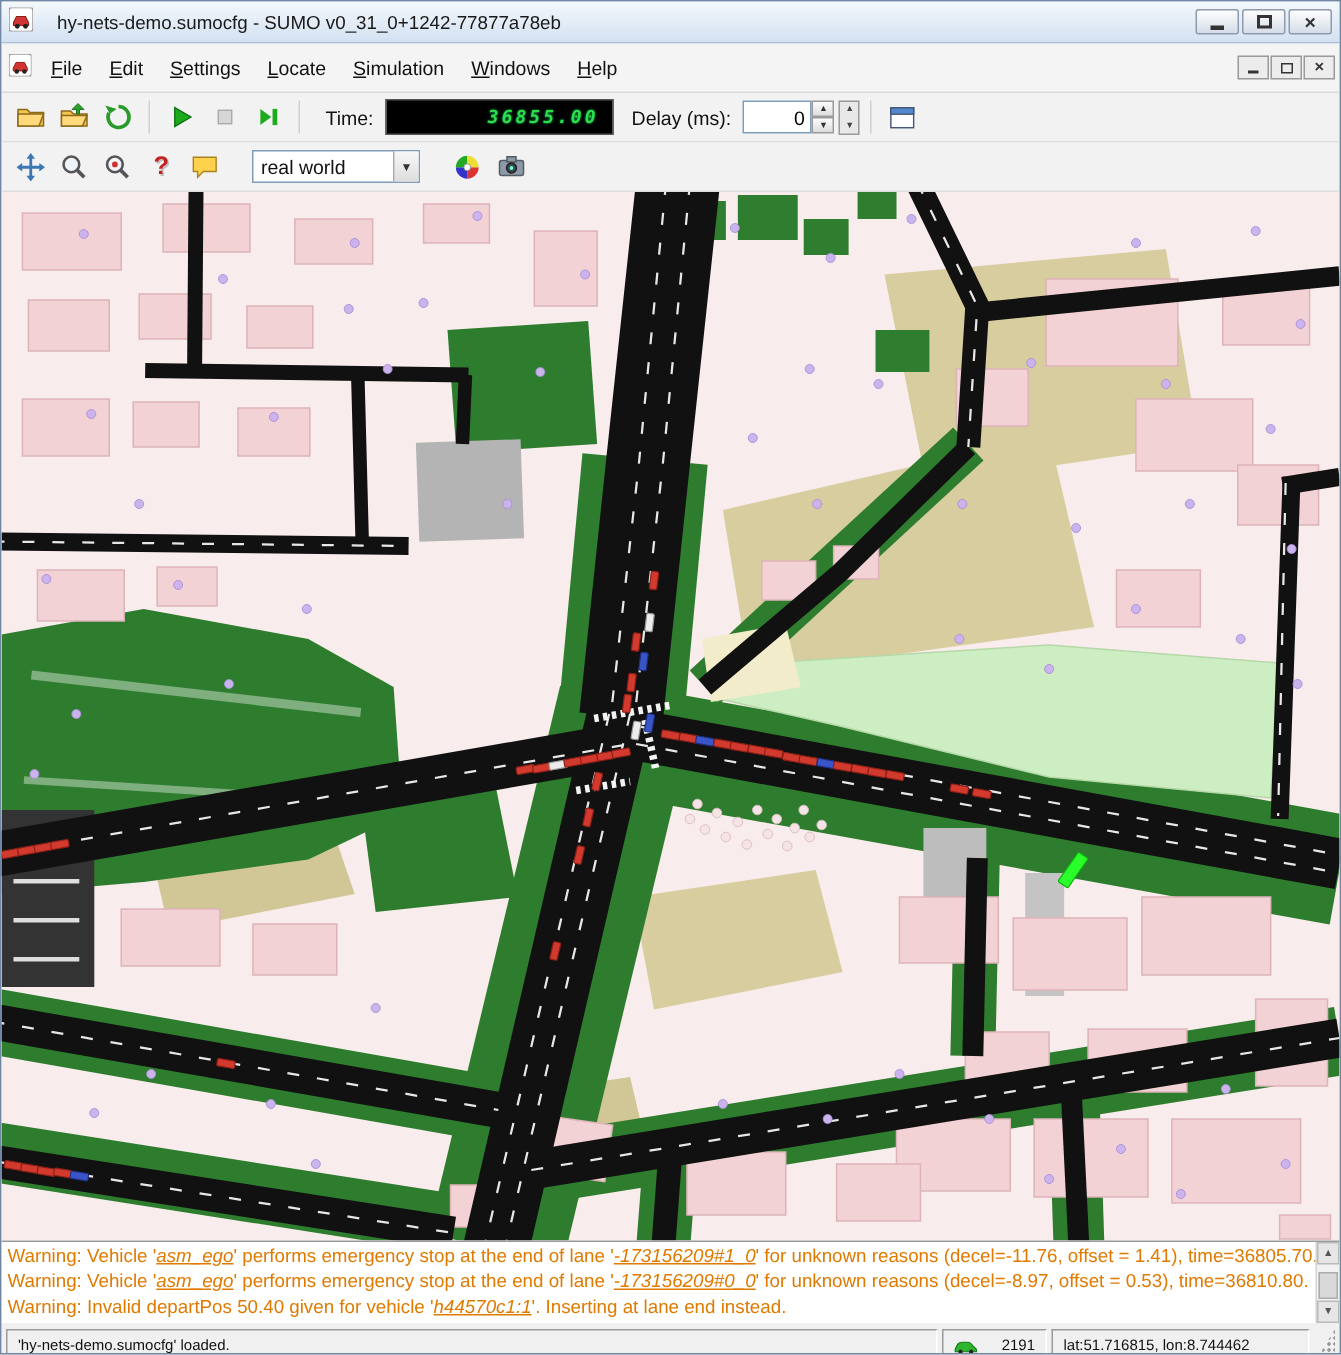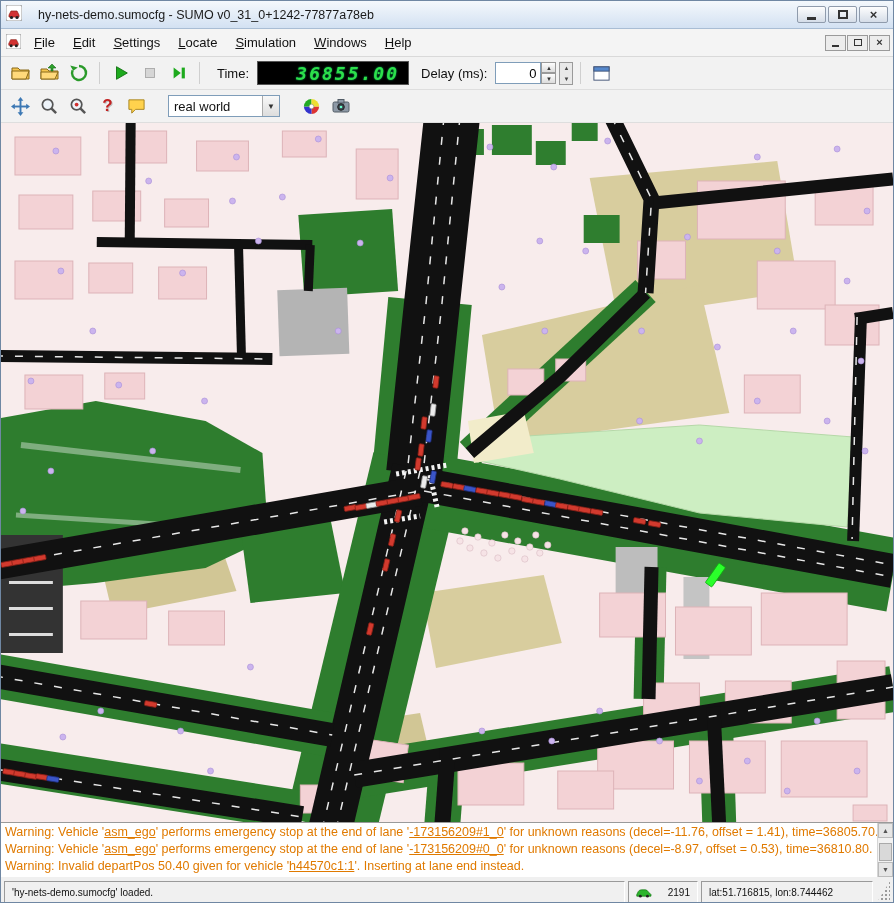--- a/index.html
+++ b/index.html
@@ -10,35 +10,35 @@
   #titlebar{height:28px;background:linear-gradient(#f4f8fc,#d3e1f2);border-bottom:1px solid #a9bdd4;
     display:flex;align-items:center;padding:0 5px;}
   #titlebar .title-text{flex:1;font-size:12.5px;color:#1a1a1a;margin-left:16px;white-space:nowrap;}
   .tb-btn{width:29px;height:17px;margin-left:2px;background:linear-gradient(#fdfdfd,#d5dde8);
     border:1px solid #8f9bac;border-radius:2px;display:flex;align-items:center;justify-content:center;}
   .g-min{width:9px;height:3px;background:#333;margin-top:7px;}
   .g-max{width:10px;height:9px;border:2px solid #333;}
   .g-close{font-size:13px;font-weight:bold;color:#333;line-height:1;}
 
   
-  #menubar{height:28px;background:#f4f4f4;border-bottom:1px solid #d9d9d9;display:flex;align-items:center;padding:0 3px;}
+  #menubar{height:33px;background:#f4f4f4;border-bottom:1px solid #d9d9d9;display:flex;align-items:center;padding:0 3px;}
   .menu-item{padding:3px 9px;color:#111;cursor:default;}
   #menubar .spacer{flex:1;}
   .mdi-btn{width:21px;height:16px;border:1px solid #9a9a9a;background:#ececec;display:flex;align-items:center;justify-content:center;margin-left:1px;}
   .mg-min{width:7px;height:2px;background:#333;margin-top:6px;}
   .mg-rest{width:8px;height:7px;border:1.5px solid #333;}
   .mg-close{font-size:11px;font-weight:bold;color:#333;line-height:1;}
 
   
   .toolbar{height:33px;background:#f2f2f2;border-bottom:1px solid #dedede;display:flex;align-items:center;padding:0 6px;gap:2px;}
   .tbtn{width:27px;height:27px;display:flex;align-items:center;justify-content:center;border-radius:2px;}
   .sep{width:1px;height:22px;background:#cfcfcf;margin:0 5px;}
   .lbl{margin:0 6px 0 10px;color:#111;}
   .lcd{width:152px;height:24px;background:#000;border:1px solid #555;display:flex;align-items:center;justify-content:flex-end;
-    padding:0 9px;font-family:"DejaVu Sans Mono",monospace;font-style:italic;font-weight:bold;font-size:18px;
+    padding:0 9px;font-family:"DejaVu Sans Mono",monospace;font-style:italic;font-weight:bold;font-size:12px;
     color:#2ddf4a;letter-spacing:2px;text-shadow:0 0 2px #0a5;}
   .spin{display:flex;align-items:center;}
   .spin input{width:46px;height:22px;border:1px solid #7f9db9;text-align:right;padding-right:4px;font-size:13px;
     font-family:"Liberation Sans",sans-serif;background:#fff;}
   .spin-arrows{display:flex;flex-direction:column;width:15px;height:22px;}
   .spin-arrows div{flex:1;border:1px solid #9a9a9a;background:linear-gradient(#fdfdfd,#dcdcdc);
     display:flex;align-items:center;justify-content:center;font-size:6px;color:#333;}
   .dial{width:14px;height:23px;margin-left:3px;border:1px solid #9a9a9a;background:#e8e8e8;display:flex;
     flex-direction:column;align-items:center;justify-content:space-between;font-size:6px;color:#444;padding:2px 0;}
   .combo{display:flex;width:112px;height:22px;border:1px solid #7f9db9;background:#fff;align-items:center;margin:0 16px;}
@@ -48,21 +48,21 @@
   .qmark{font-size:17px;font-weight:bold;color:#c22222;text-shadow:1px 1px 0 #00000033;}
 
   
   #map{height:699px;position:relative;background:#f8ecec;}
   #map svg{display:block;width:100%;height:100%;}
 
   
   #log{height:55px;background:#fff;border-top:1px solid #9a9a9a;position:relative;overflow:hidden;
     font-size:12.5px;line-height:17px;padding:1px 20px 0 4px;}
   .msg-line{white-space:nowrap;color:#e07a00;}
-  .msg-link{text-decoration:underline;}
+  .msg-link{text-decoration:underline;font-style:italic;}
   .vscroll{position:absolute;top:0;right:0;width:16px;height:100%;background:#f2f2f2;border-left:1px solid #d5d5d5;}
   .vs-btn{position:absolute;left:0;width:15px;height:15px;background:#e6e6e6;border:1px solid #bbb;
     font-size:7px;display:flex;align-items:center;justify-content:center;color:#555;}
   .vs-up{top:0;} .vs-down{bottom:0;}
   .vs-thumb{position:absolute;right:1px;bottom:16px;width:13px;height:18px;background:#d9d9d9;border:1px solid #aaa;}
 
   
   #status{height:31px;background:#f0f0f0;display:flex;align-items:center;padding:3px 3px;gap:3px;}
   .panel{height:23px;border:1px solid;border-color:#9a9a9a #ffffff #ffffff #9a9a9a;background:#f0f0f0;
     display:flex;align-items:center;padding:0 7px;font-size:10px;color:#111;white-space:nowrap;overflow:hidden;}

